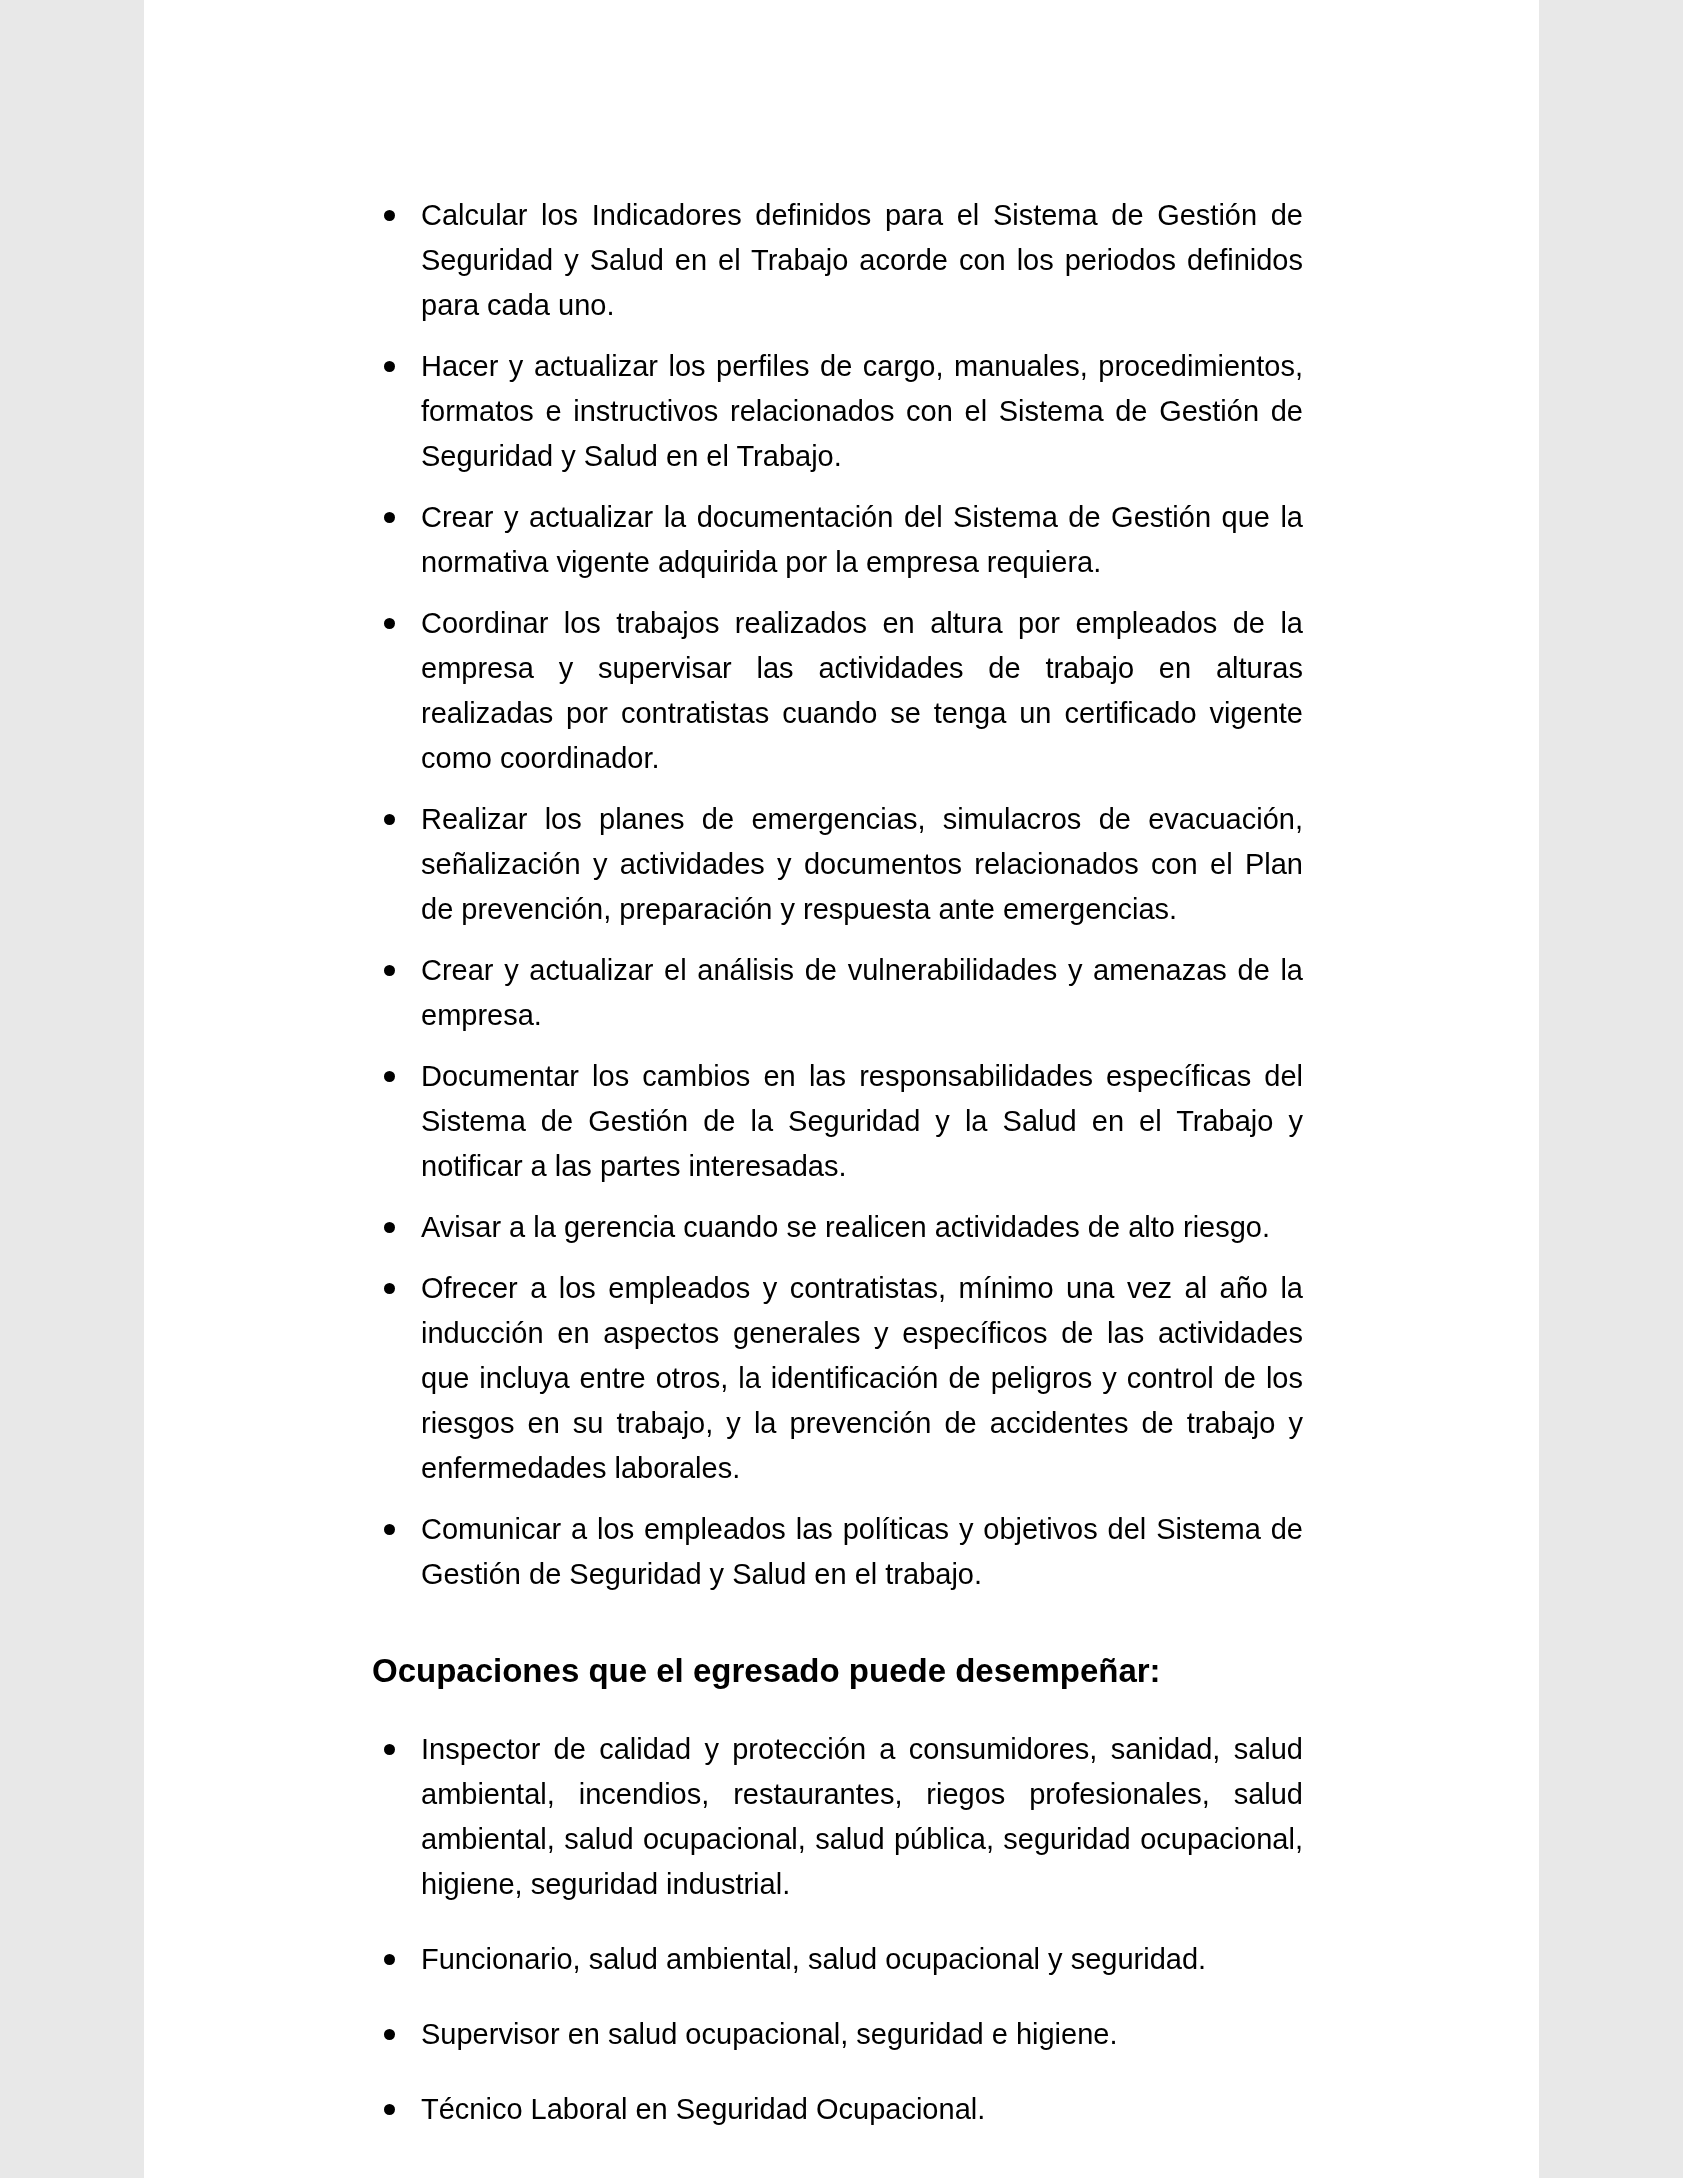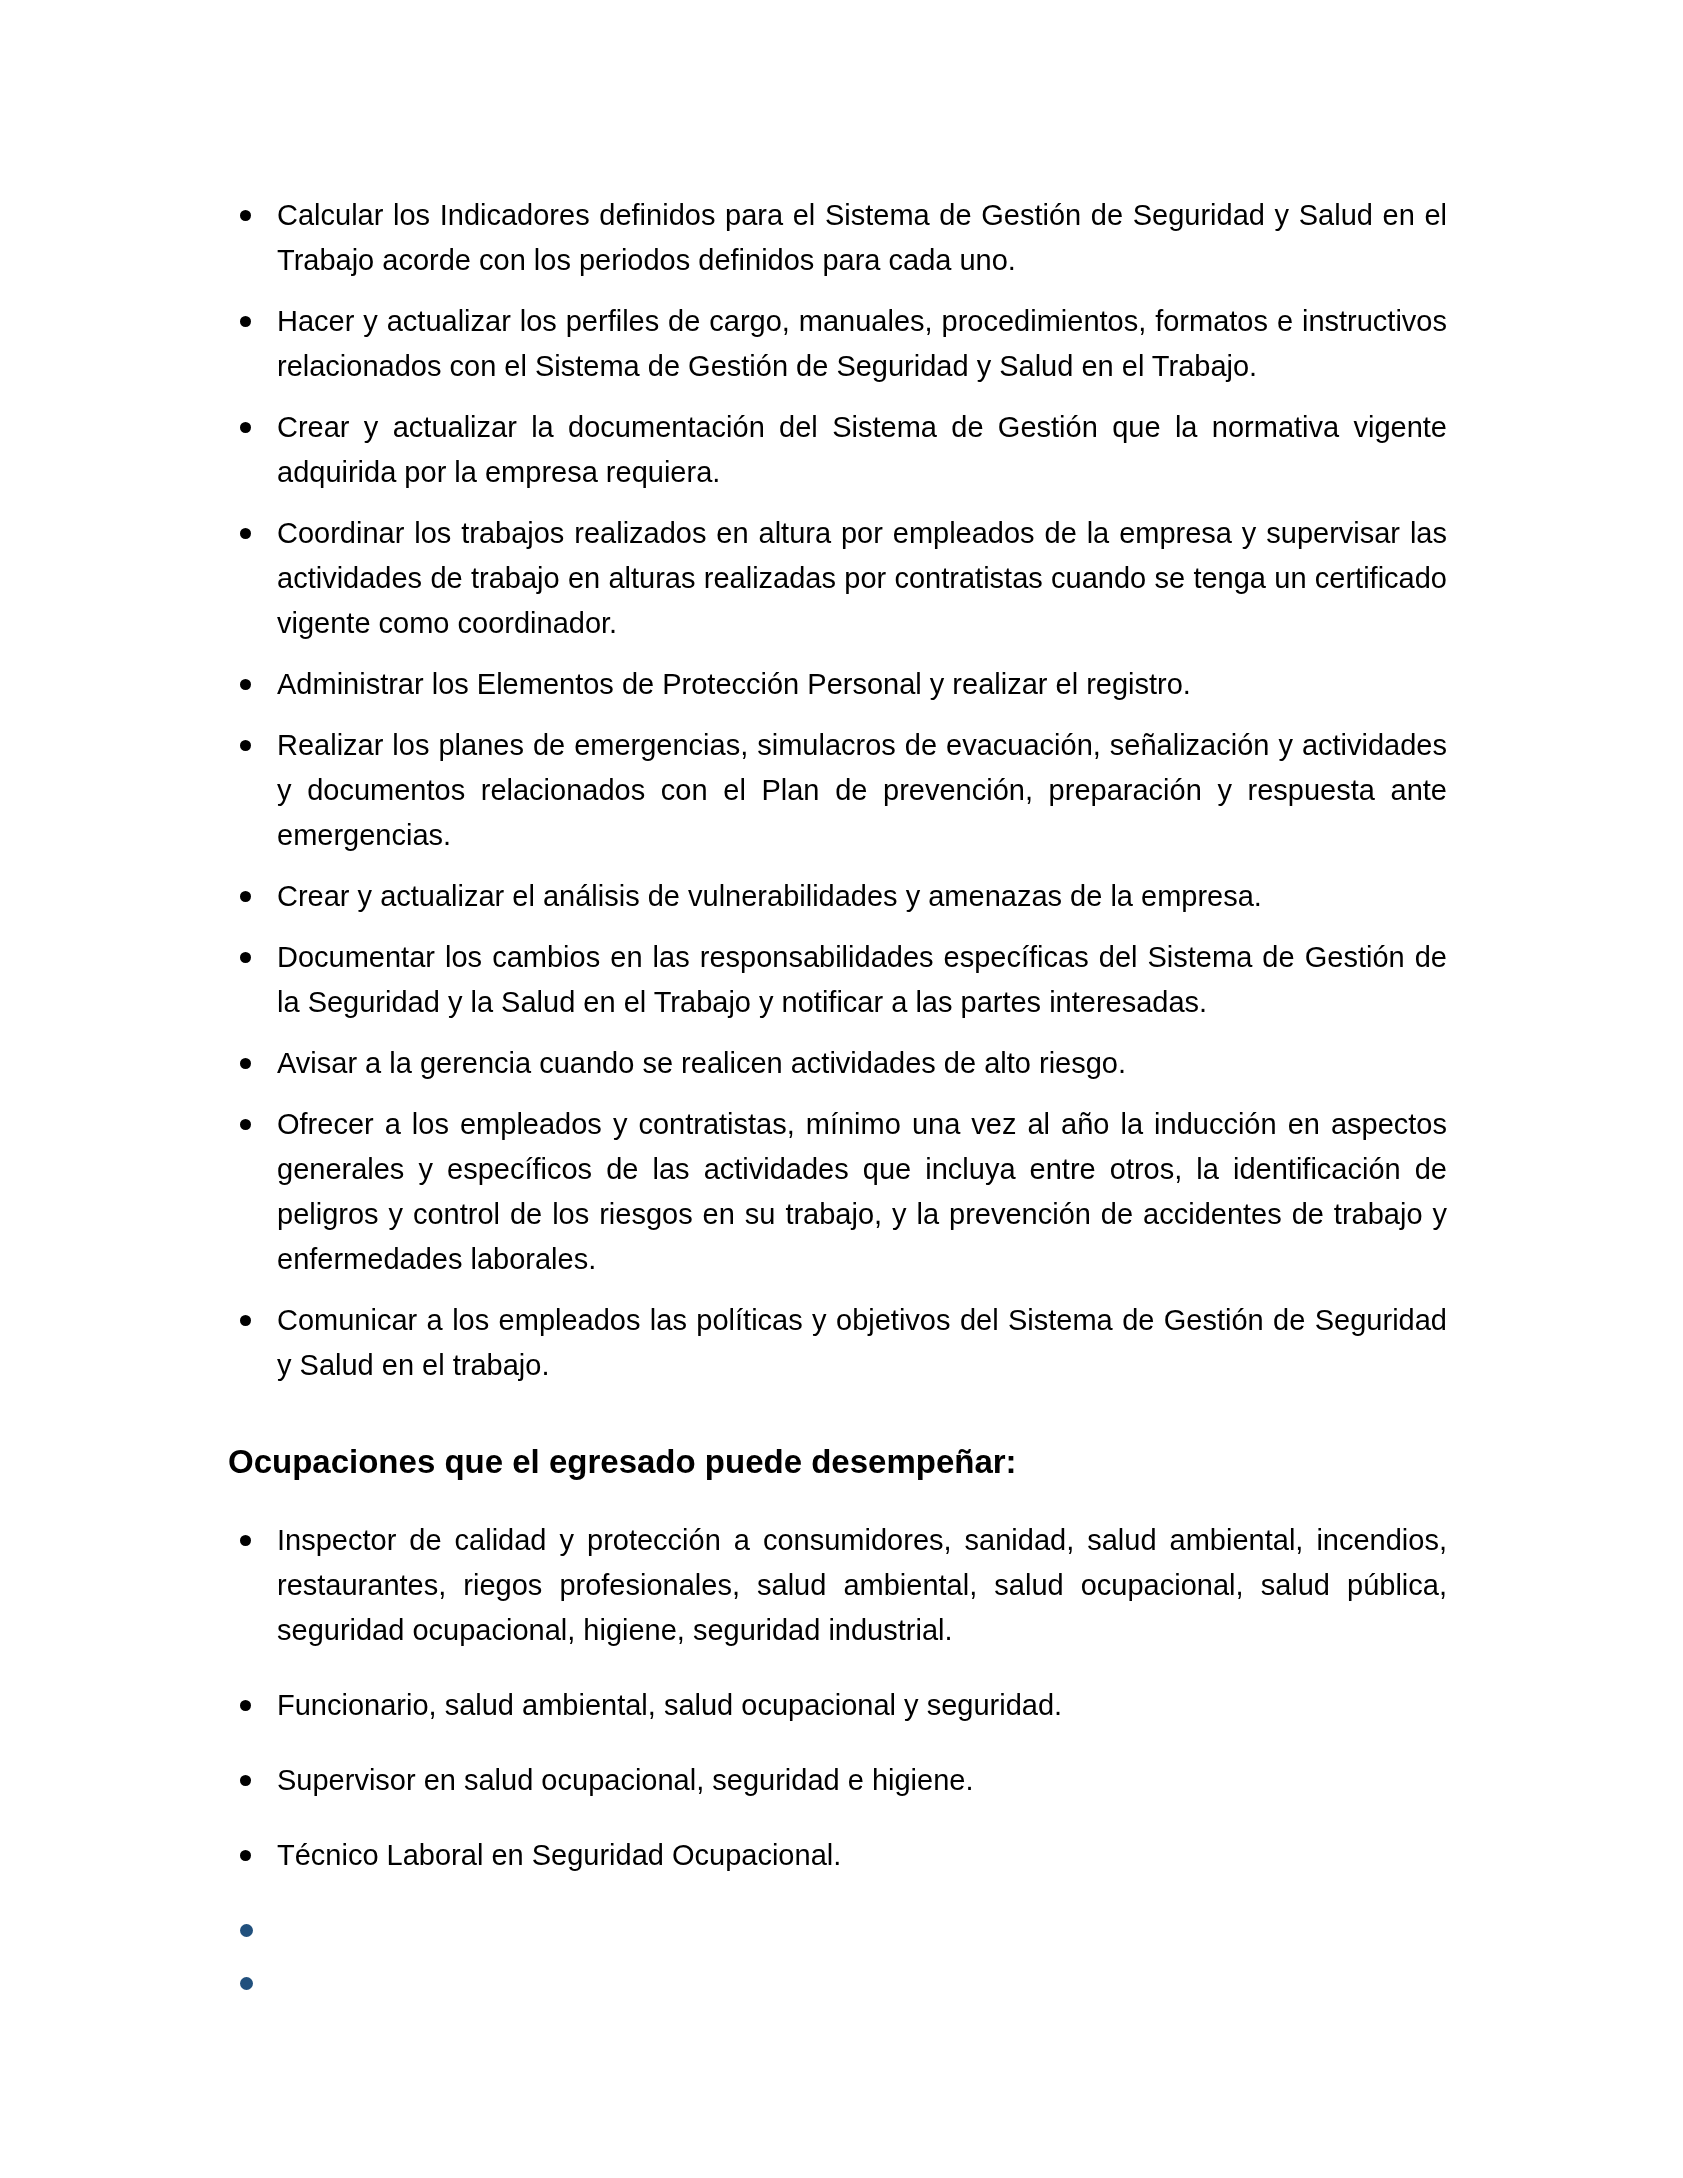--- a/index.html
+++ b/index.html
@@ -1,18 +1,18 @@
 <!DOCTYPE html>
 <html><head>
 <meta charset="utf-8">
 <style>
   html, body { margin: 0; padding: 0; background: #e8e8e8; }
   .page {
     position: relative;
-    width: 1683px;
+    width: 1395px;
     height: 2178px;
     margin: 0 auto;
     background: #ffffff;
     font-family: "Liberation Sans", sans-serif;
     color: #000000;
     box-sizing: border-box;
     padding-top: 193px;
     overflow: hidden;
   }
   ul.blist {
@@ -73,24 +73,20 @@
     <li>
       <span class="dot"></span>
       <span class="txt">Crear y actualizar la documentación del Sistema de Gestión que la normativa vigente adquirida por la empresa requiera.</span>
     </li>
     <li>
       <span class="dot"></span>
       <span class="txt">Coordinar los trabajos realizados en altura por empleados de la empresa y supervisar las actividades de trabajo en alturas realizadas por contratistas cuando se tenga un certificado vigente como coordinador.</span>
     </li>
     <li>
       <span class="dot"></span>
-      <span class="txt">Administrar los Elementos de Protección Personal y realizar el registro.</span>
-    </li>
-    <li>
-      <span class="dot"></span>
       <span class="txt">Realizar los planes de emergencias, simulacros de evacuación, señalización y actividades y documentos relacionados con el Plan de prevención, preparación y respuesta ante emergencias.</span>
     </li>
     <li>
       <span class="dot"></span>
       <span class="txt">Crear y actualizar el análisis de vulnerabilidades y amenazas de la empresa.</span>
     </li>
     <li>
       <span class="dot"></span>
       <span class="txt">Documentar los cambios en las responsabilidades específicas del Sistema de Gestión de la Seguridad y la Salud en el Trabajo y notificar a las partes interesadas.</span>
     </li>

